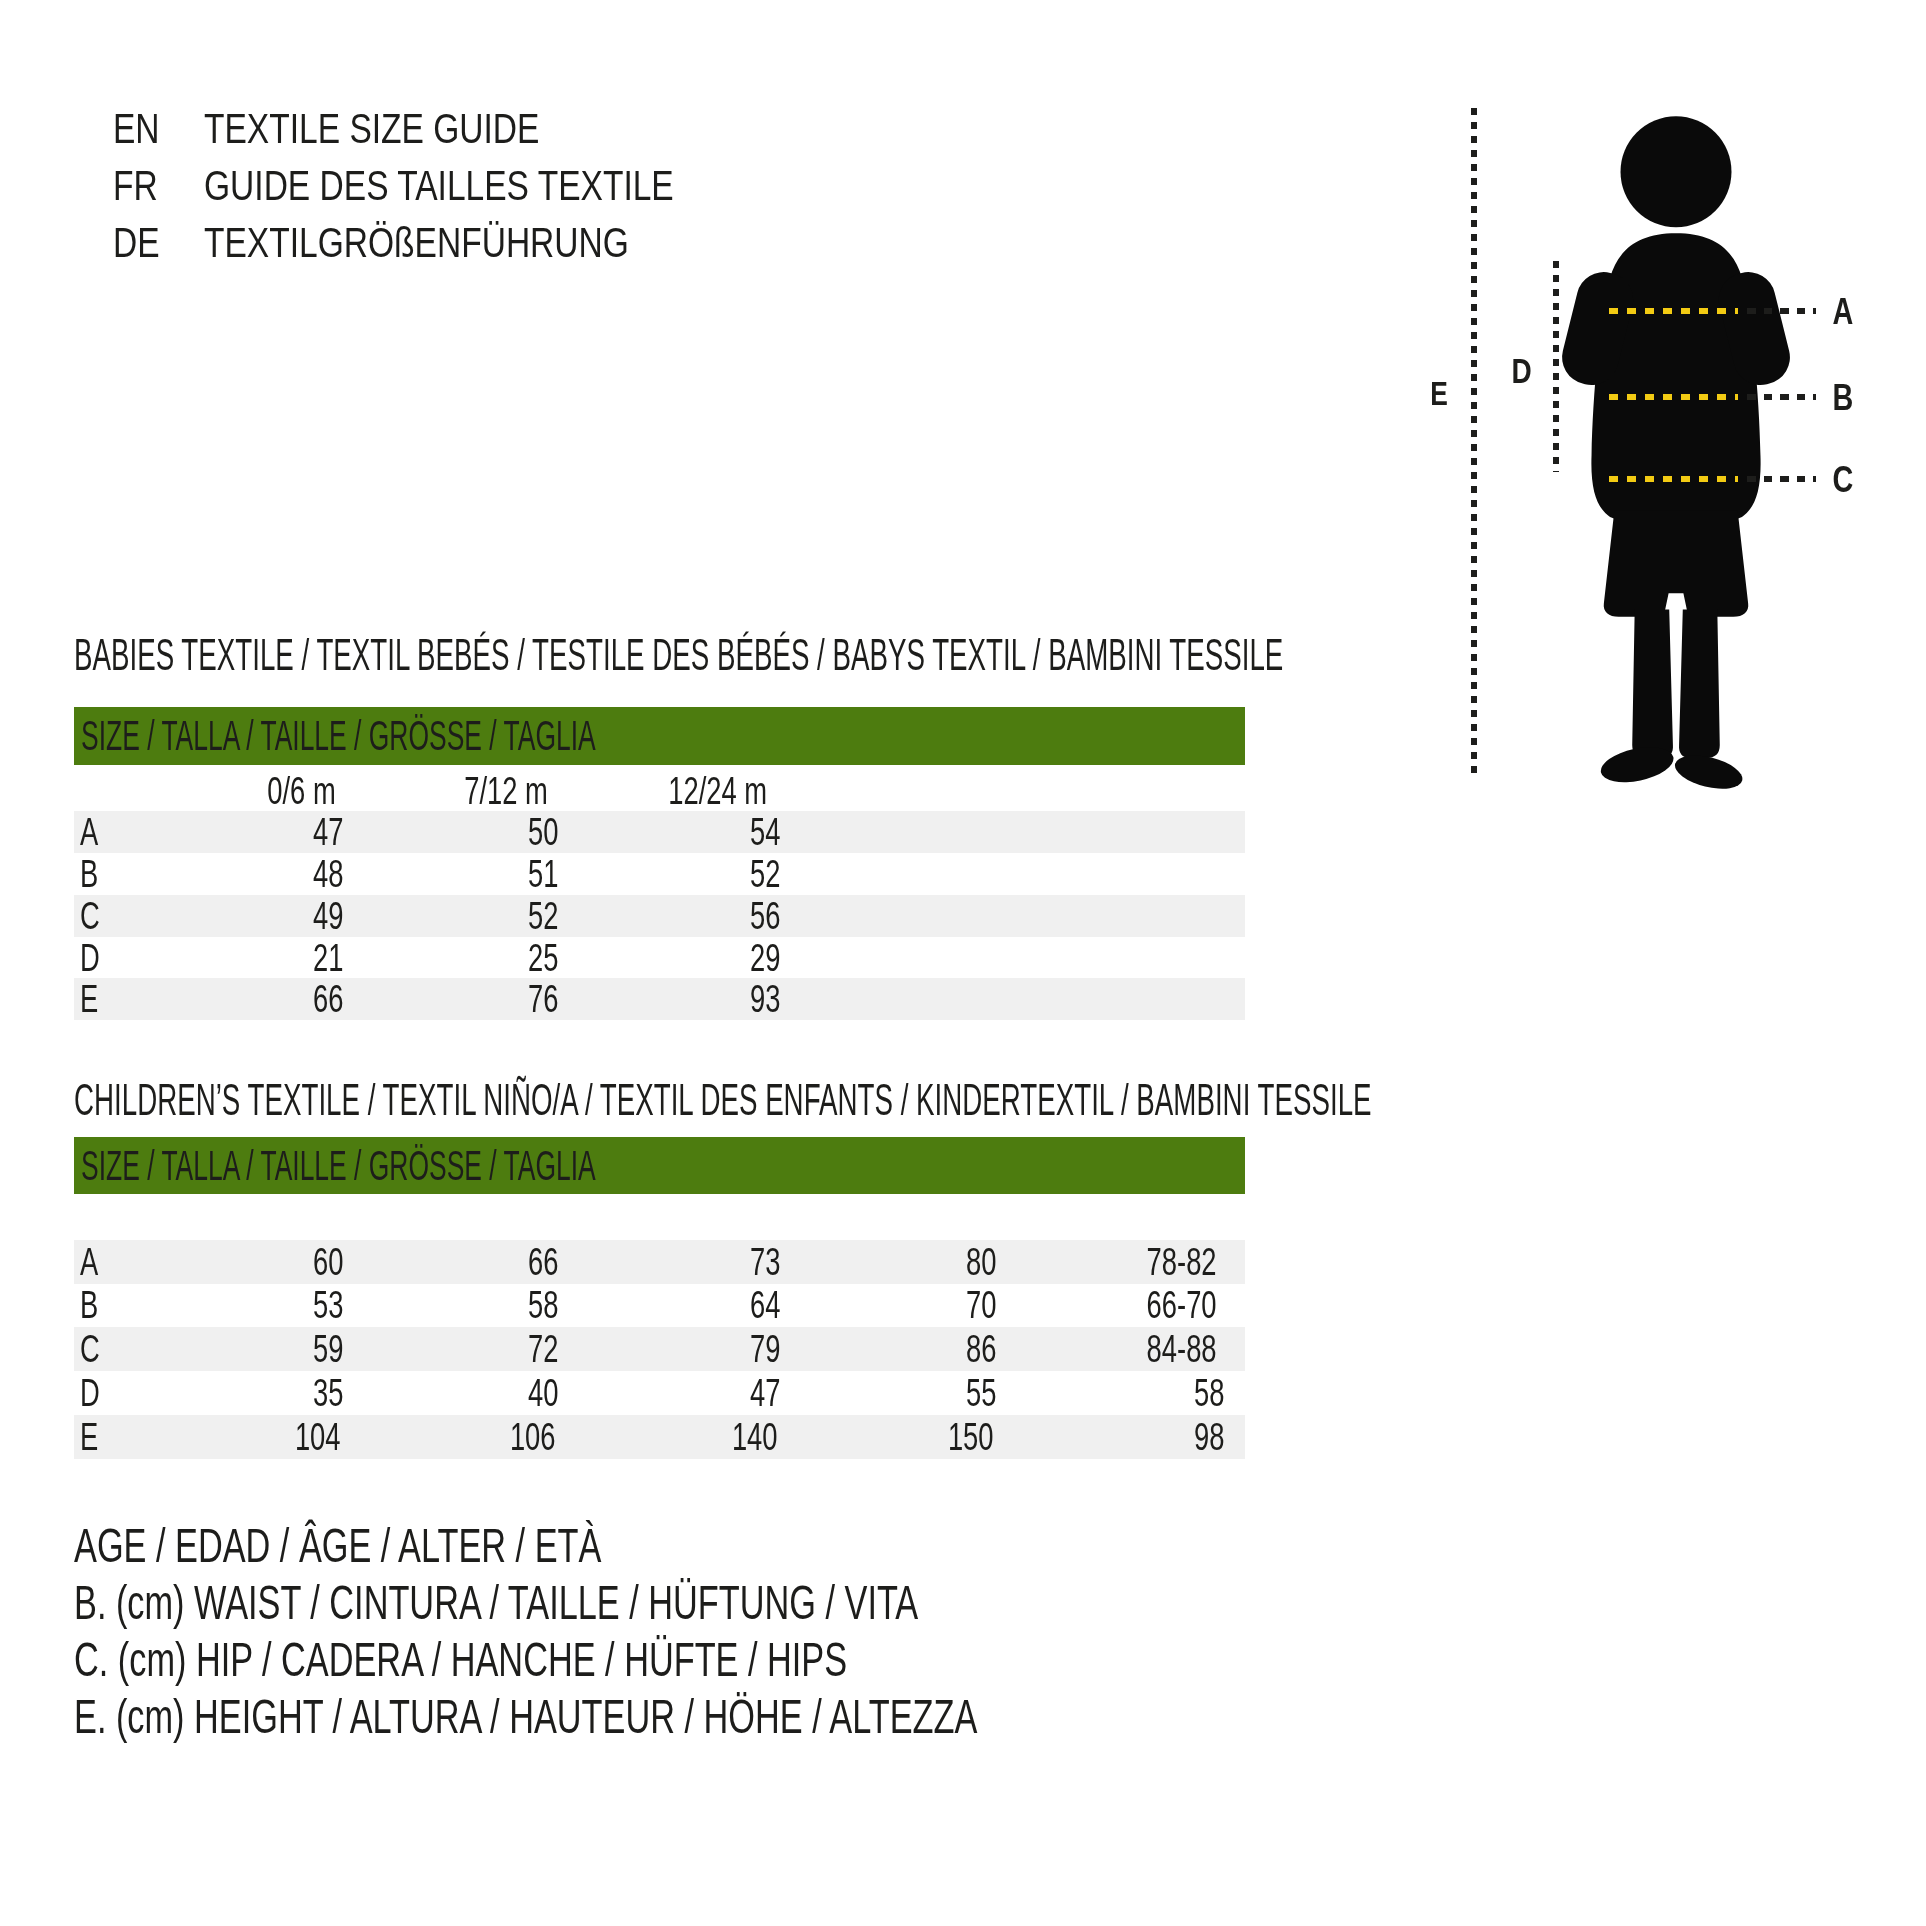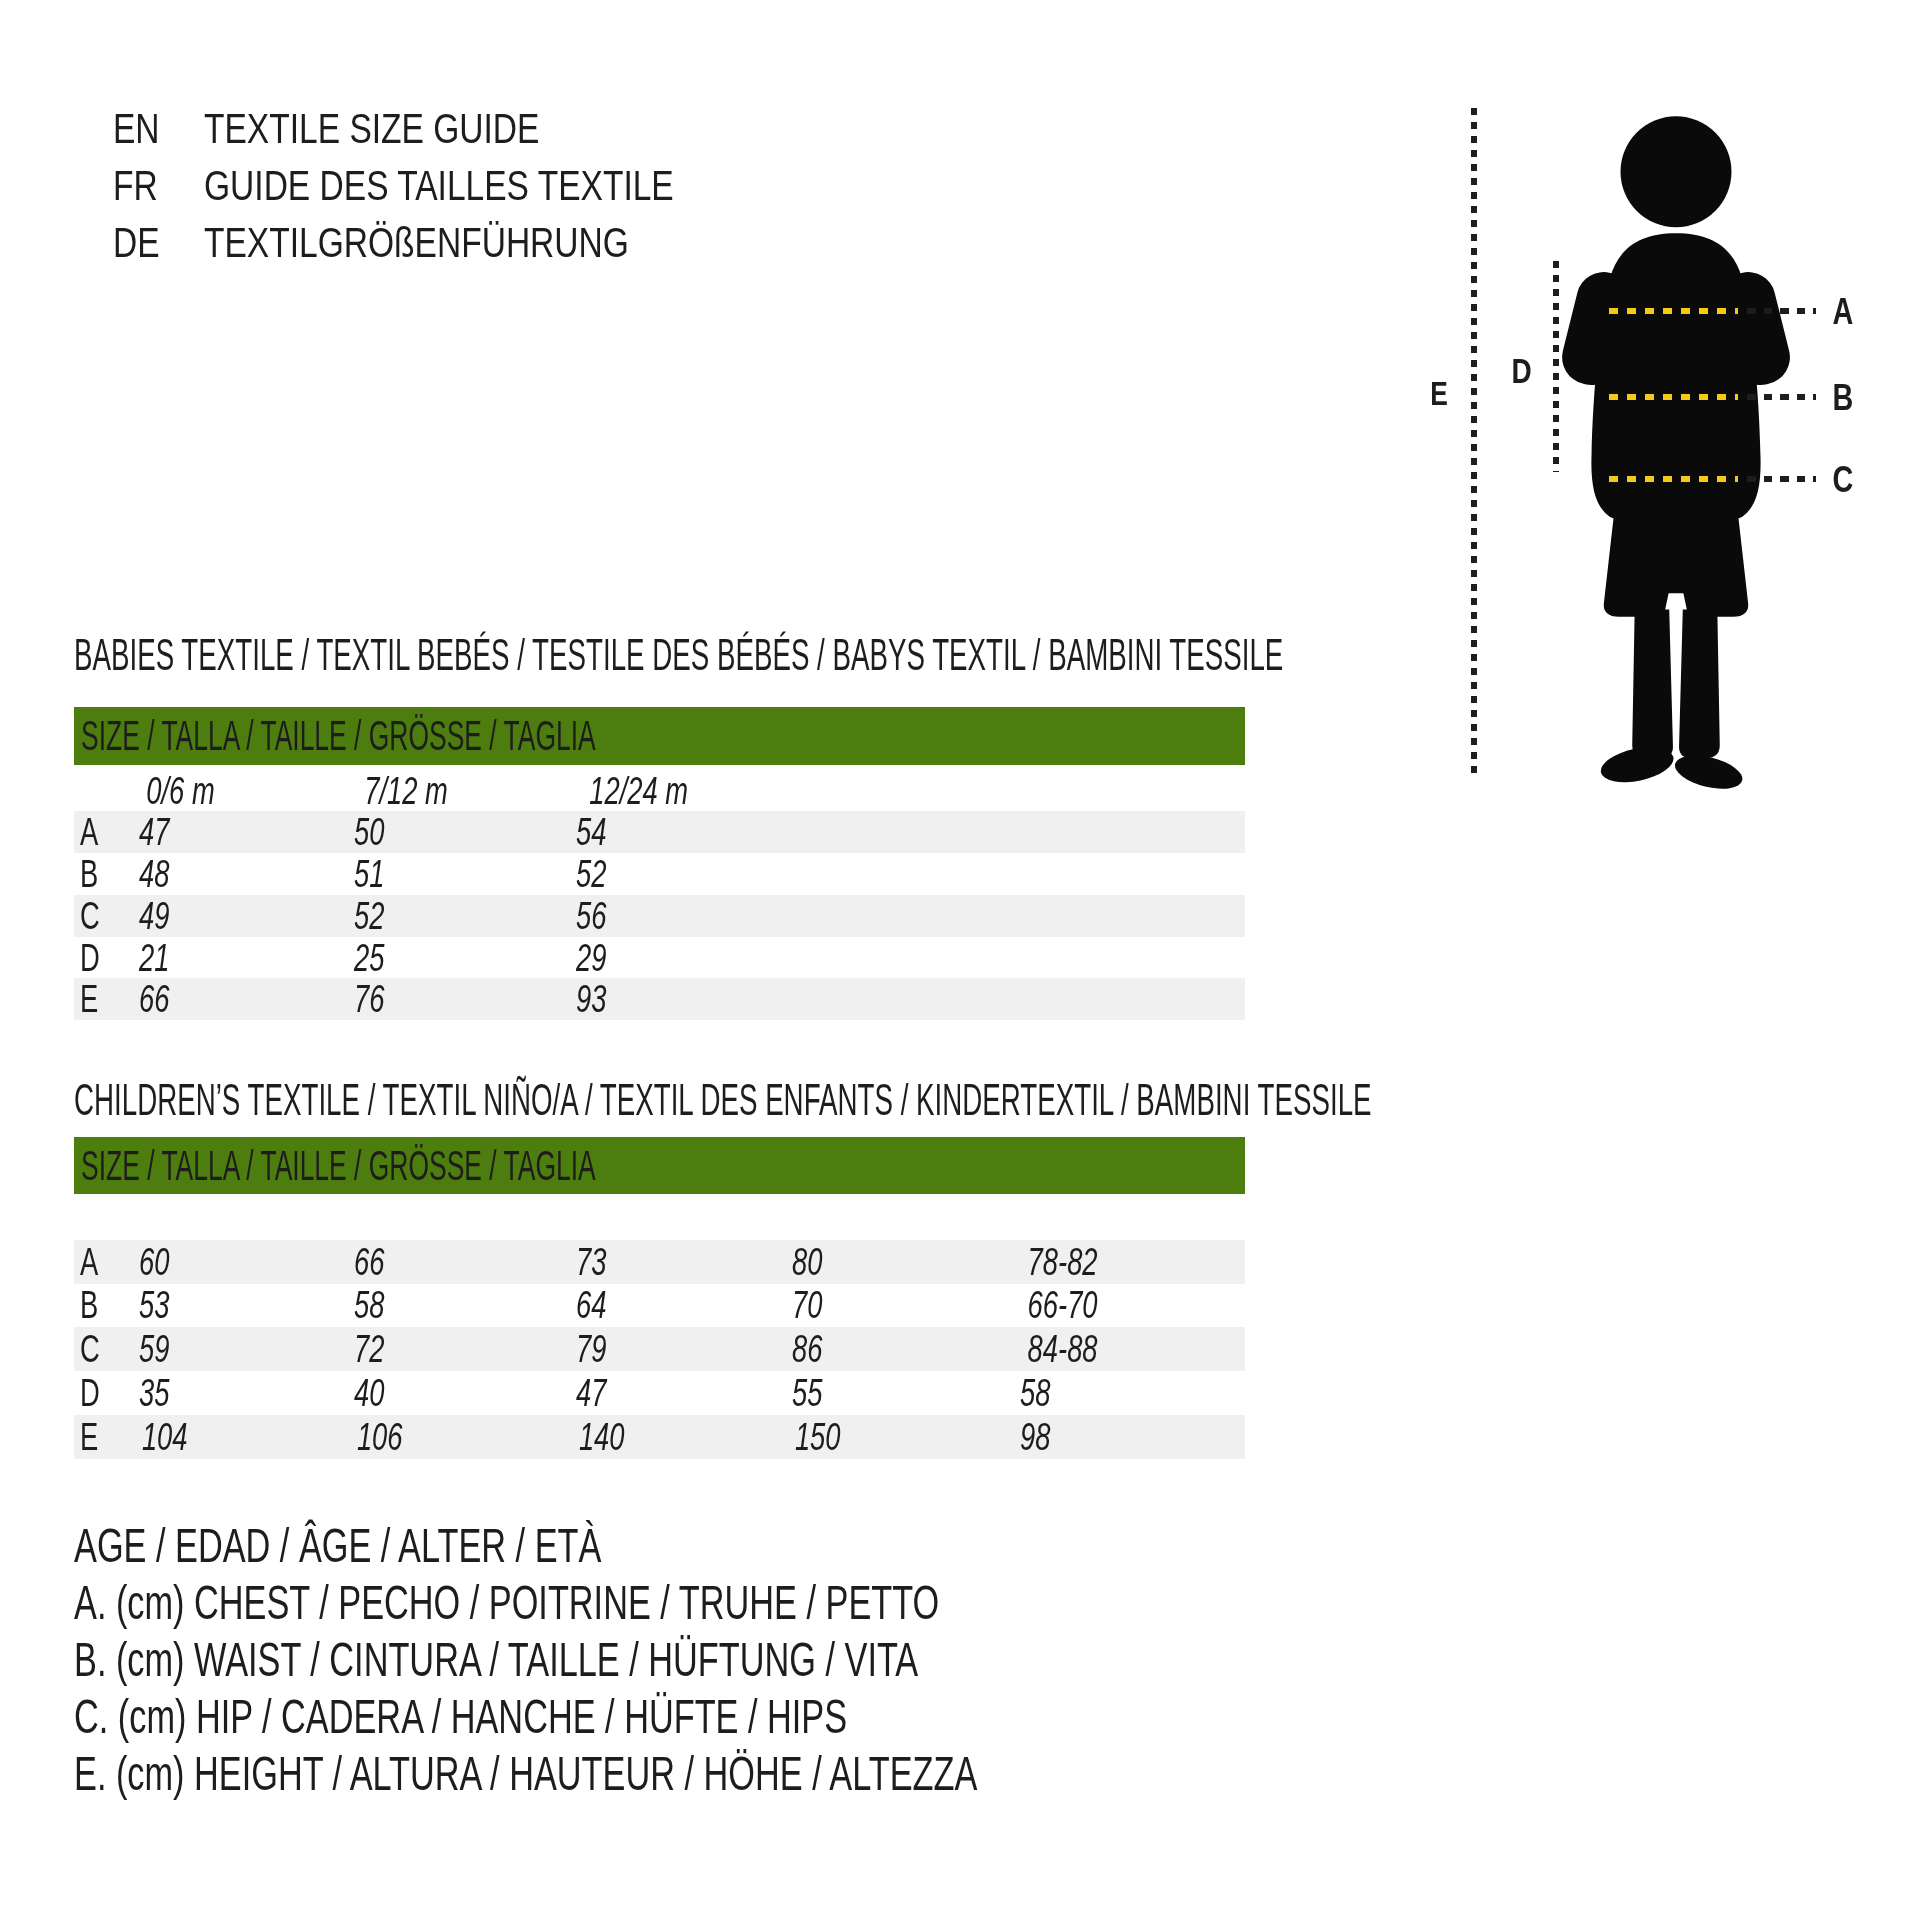--- a/index.html
+++ b/index.html
@@ -40,21 +40,21 @@
   .chi-heading{top:1075px;}
 
   
   .bar{position:absolute;left:74px;width:1171px;background:#4d7c0f;--sx:.63;}
   .bar .bar-label{margin-left:7.4px;font-size:42px;font-weight:500;}
   .bab-bar{top:707px;height:58px;line-height:58px;}
   .chi-bar{top:1137px;height:57px;line-height:57px;}
   .trow{position:absolute;left:74px;width:1171px;--sx:.72;font-size:38px;}
   .stripe{background:#f0f0f0;}
   .rlabel{position:absolute;left:6.2px;top:0;line-height:inherit;}
-  .cell{position:absolute;top:0;width:216px;text-align:left;line-height:inherit;font-style:italic;}
+  .cell{position:absolute;top:0;width:216px;text-align:right;line-height:inherit;}
   .c0{left:59px}.c1{left:274px}.c2{left:496px}.c3{left:712px}.c4{left:940px}
   .bab-head{top:768px;height:46px;line-height:46px;}
   .bab-r0{top:811px;height:42px;line-height:42px;}
   .bab-r1{top:853px;height:42px;line-height:42px;}
   .bab-r2{top:895px;height:42px;line-height:42px;}
   .bab-r3{top:937px;height:42px;line-height:42px;}
   .bab-r4{top:978px;height:42px;line-height:42px;}
   .chi-head{top:1195px;height:44px;line-height:44px;}
   .chi-r0{top:1240px;height:44px;line-height:44px;}
   .chi-r1{top:1283px;height:44px;line-height:44px;}
@@ -191,20 +191,19 @@
     <span class="rlabel"><span class="cn">E</span></span>
     <span class="cell c0"><span class="cn cnc">104</span></span>
     <span class="cell c1"><span class="cn cnc">106</span></span>
     <span class="cell c2"><span class="cn cnc">140</span></span>
     <span class="cell c3"><span class="cn cnc">150</span></span>
     <span class="cell c4"><span class="cn cnc">98</span></span>
   </div>
 
   <div class="legend">
     <div class="legend-line"><span class="cn">AGE / EDAD / ÂGE / ALTER / ETÀ</span></div>
-    <div class="legend-line"><span class="cn">A. (cm) CHEST / PECHO / POITRINE / TRUHE / PETTO</span></div>
     <div class="legend-line"><span class="cn">B. (cm) WAIST / CINTURA / TAILLE / HÜFTUNG / VITA</span></div>
     <div class="legend-line"><span class="cn">C. (cm) HIP / CADERA / HANCHE / HÜFTE / HIPS</span></div>
     <div class="legend-line"><span class="cn">E. (cm) HEIGHT / ALTURA / HAUTEUR / HÖHE / ALTEZZA</span></div>
   </div>
 
 </div>
 
 
 </body></html>

